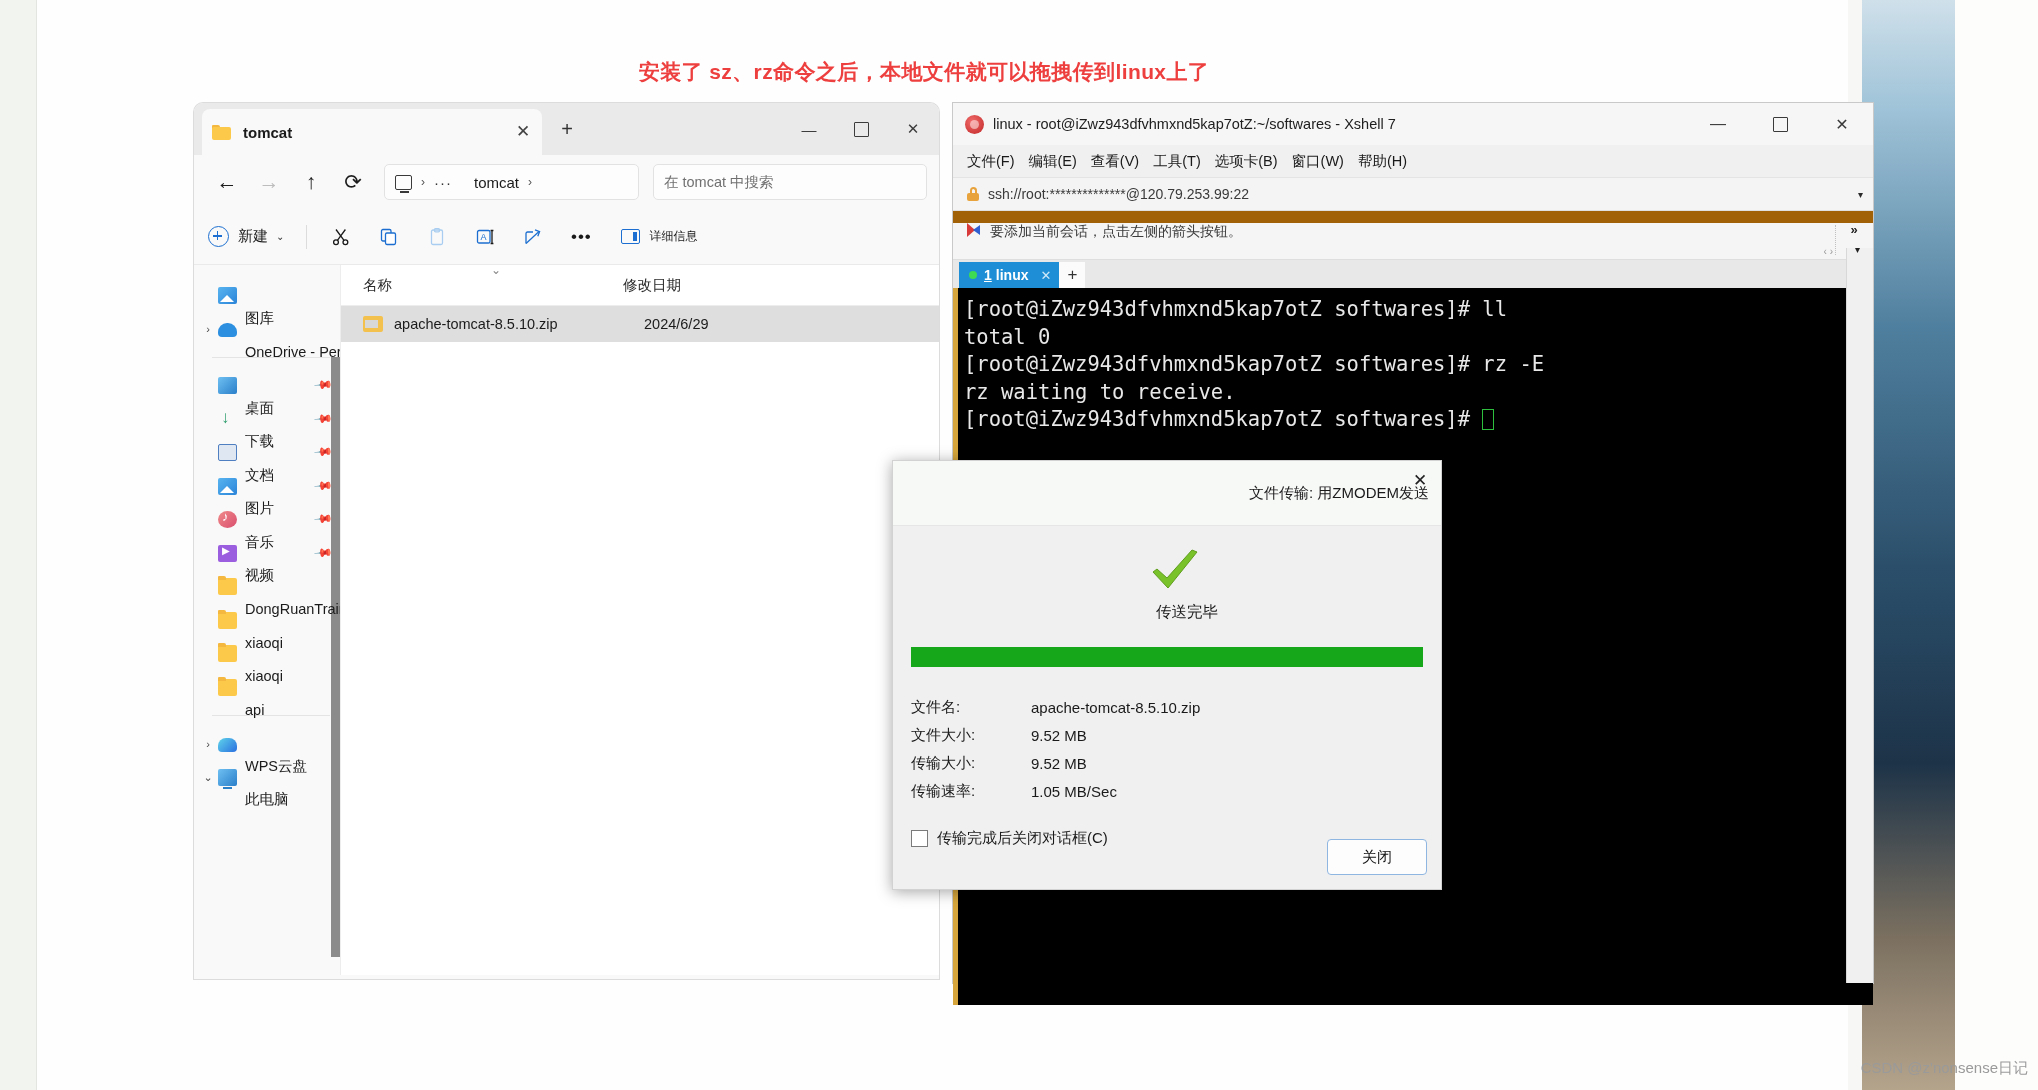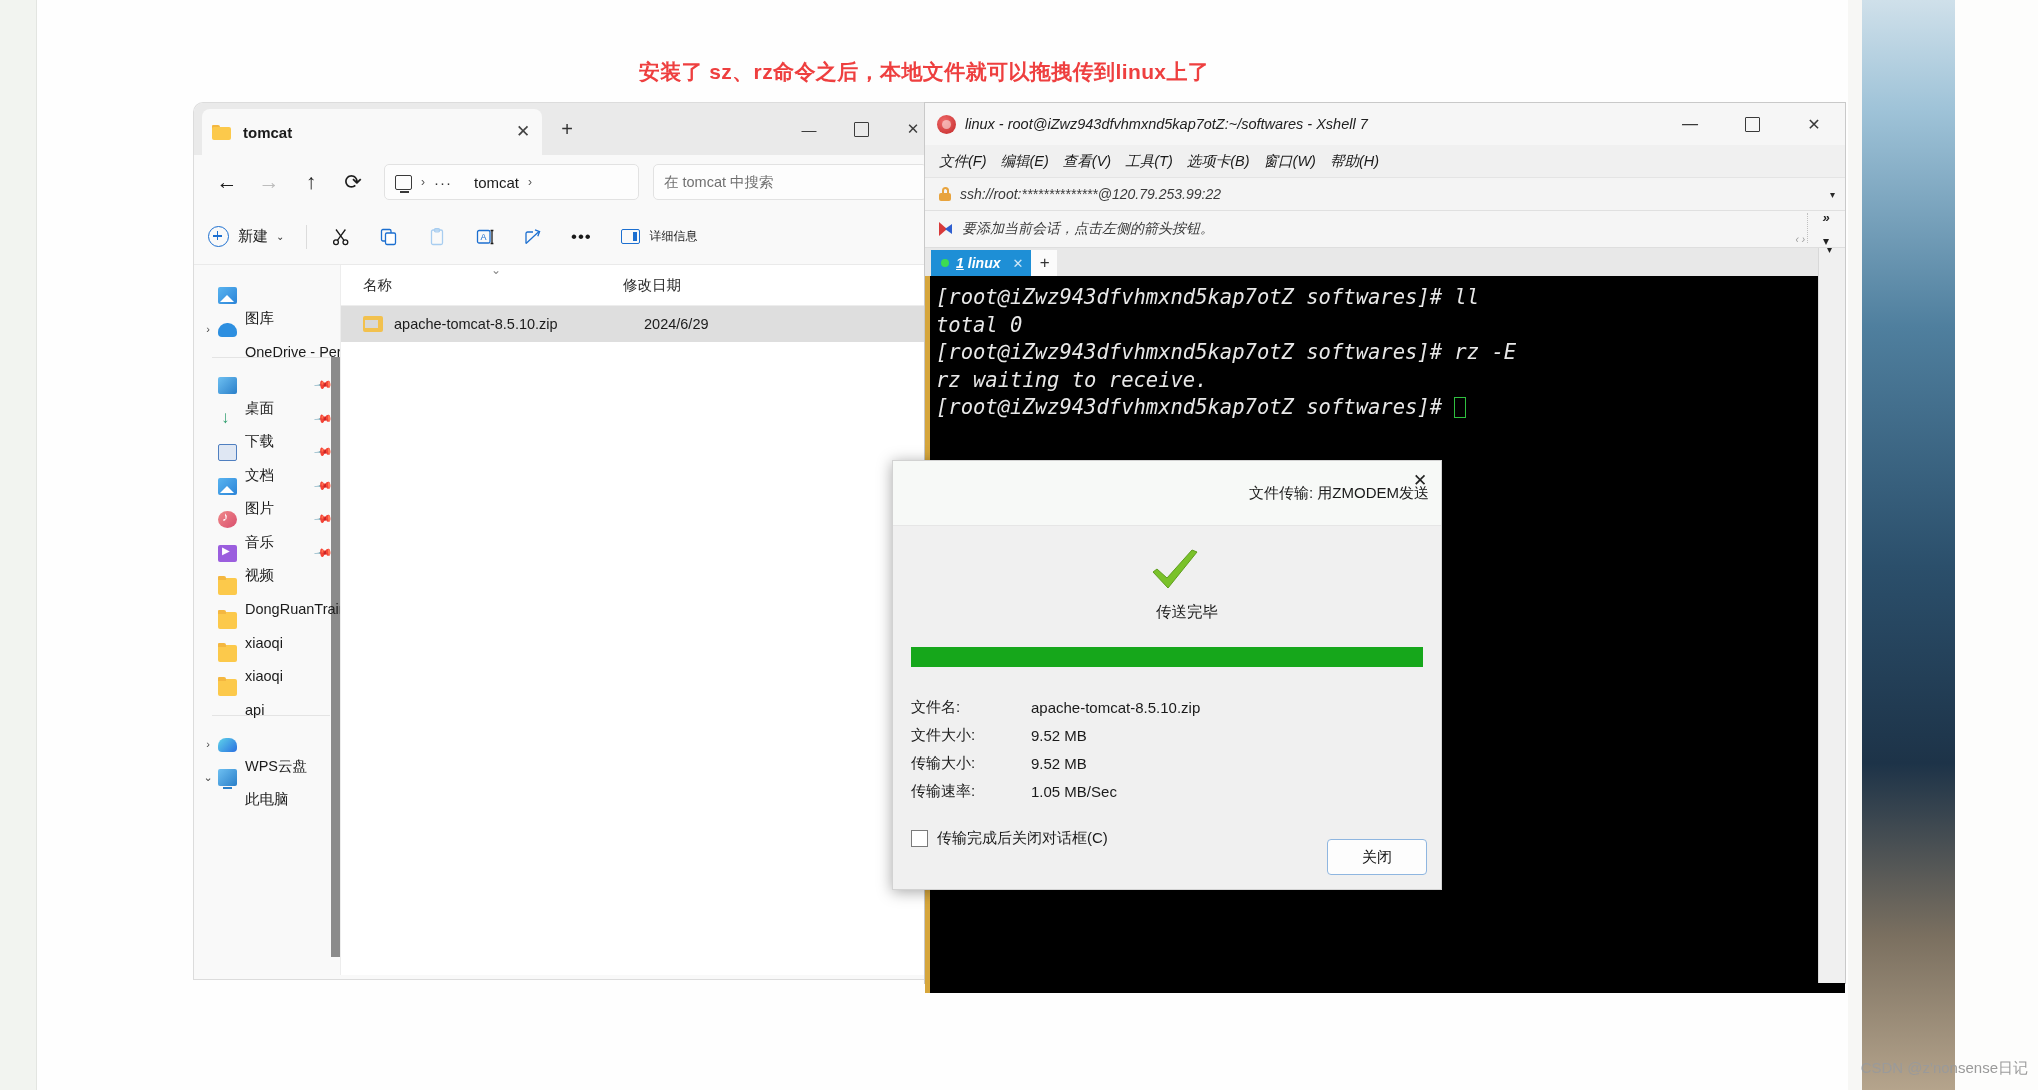--- a/index.html
+++ b/index.html
@@ -110,39 +110,39 @@
   .col-sortcaret{position:absolute;left:150px;top:-2px;font-size:12px;color:#888;}
   .file-row{height:36px;display:flex;align-items:center;background:#dedede;font-size:14.5px;color:#1b1b1b;}
   .file-row .zip-ico{width:20px;height:17px;margin-left:22px;margin-right:11px;position:relative;}
   .file-row .zip-ico::after{content:"";position:absolute;left:0;top:0;width:20px;height:16px;background:#f2c14e;border-radius:2px;}
   .file-row .zip-ico::before{content:"";position:absolute;left:2px;top:4px;width:13px;height:8px;background:#d8d8d8;z-index:2;}
   .file-name{width:250px;}
   .file-date{}
 
   
   .xshell{
-    position:absolute;left:925px;top:103px;width:920px;height:880px;
-    background:#a16207;box-shadow:0 0 0 1px #c9c9c9;font-style:italic;
+    position:absolute;left:953px;top:103px;width:920px;height:880px;
+    background:#a16207;box-shadow:0 0 0 1px #c9c9c9;
   }
   .xs-title{height:42px;display:flex;align-items:center;padding:0 0 0 12px;background:#f6f6f6;position:relative;}
   .xs-logo{width:19px;height:19px;border-radius:50%;background:radial-gradient(circle at 38% 34%,#f06a6a,#c22727);margin-right:9px;position:relative;}
   .xs-logo::after{content:"";position:absolute;left:5px;top:5px;width:9px;height:9px;border-radius:50%;background:#fff0ef;opacity:.55;}
   .xs-title-text{font-size:14.5px;color:#202020;}
   .xs-wincontrols{position:absolute;right:0;top:0;height:42px;display:flex;}
   .xs-wincontrols div{width:62px;height:42px;display:flex;align-items:center;justify-content:center;color:#3a3a3a;font-size:16px;cursor:pointer;}
   .xs-wincontrols .win-max span{width:13px;height:13px;border:1.5px solid #3a3a3a;}
   .xs-menubar{height:32px;display:flex;align-items:center;padding-left:14px;background:#f0f0f0;font-size:14.5px;color:#1a1a1a;}
   .xs-menubar span{margin-right:14px;cursor:pointer;}
   .xs-addr{height:32px;display:flex;align-items:center;padding:0 14px;background:#f4f4f4;border-top:1px solid #e4e4e4;border-bottom:1px solid #e0e0e0;position:relative;}
   .xs-lock{width:12px;height:14px;position:relative;margin-right:9px;}
   .xs-lock::after{content:"";position:absolute;left:0;bottom:0;width:12px;height:8px;background:#e8a33d;border-radius:2px;}
   .xs-lock::before{content:"";position:absolute;left:2.5px;top:0;width:7px;height:7px;border:2px solid #e8a33d;border-bottom:none;border-radius:4px 4px 0 0;box-sizing:border-box;}
   .xs-addr-text{font-size:14px;color:#3a3a3a;}
   .xs-addr-caret{position:absolute;right:10px;font-size:10px;color:#2a2a2a;}
-  .xs-hint{height:36px;display:flex;align-items:center;padding:0 14px;background:#f5f5f5;position:relative;border-bottom:1px solid #dedede;}
+  .xs-hint{height:36px;display:flex;align-items:flex-start;padding:0 14px;background:#f5f5f5;position:relative;border-bottom:1px solid #dedede;margin-top:12px;}
   .xs-flag{width:14px;height:14px;margin-right:9px;position:relative;}
   .xs-flag::before{content:"";position:absolute;left:0;top:0;width:0;height:0;border-left:8px solid #d83a3a;border-top:7px solid transparent;border-bottom:7px solid transparent;}
   .xs-flag::after{content:"";position:absolute;left:6px;top:2px;width:0;height:0;border-right:7px solid #2f5fd0;border-top:5px solid transparent;border-bottom:5px solid transparent;}
   .xs-hint-text{font-size:14px;color:#3b3b3b;}
   .xs-hint-right{position:absolute;right:6px;top:-6px;width:26px;height:48px;display:flex;flex-direction:column;align-items:center;justify-content:space-around;font-size:12px;color:#222;}
   .xs-hint-right .dbl{font-weight:bold;font-size:13px;}
   .xs-vsep{position:absolute;right:36px;top:2px;width:1px;height:30px;border-left:1px dotted #c0c0c0;}
   .xs-arrows{position:absolute;right:40px;bottom:2px;font-size:10px;color:#999;}
 
   .xs-tabstrip{height:28px;background:#e8e8e8;display:flex;align-items:flex-end;padding-left:6px;}

